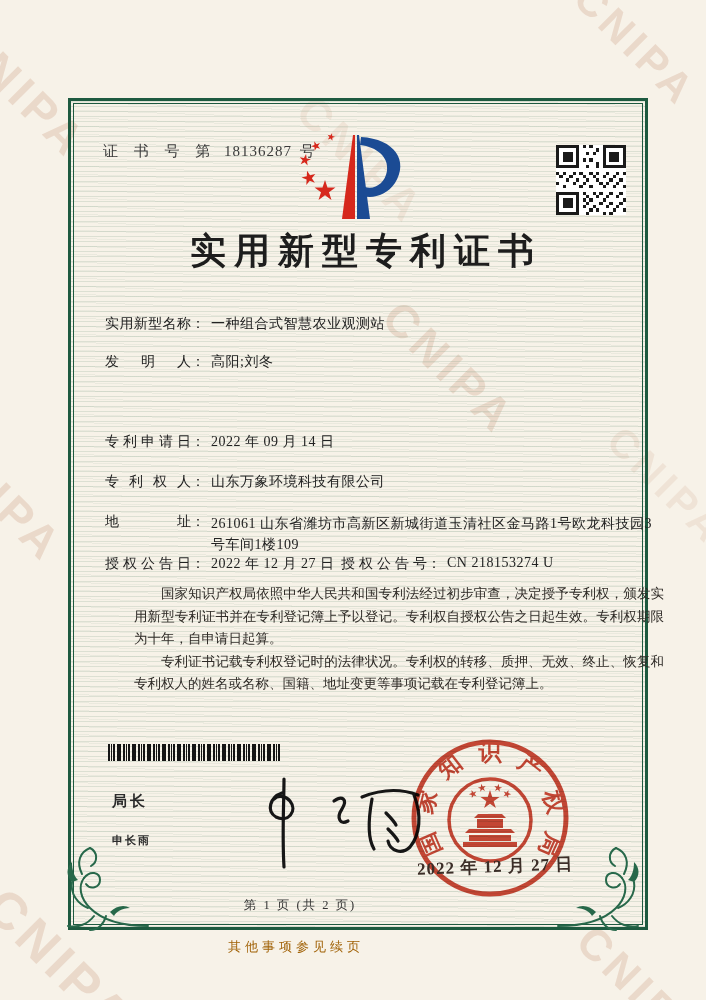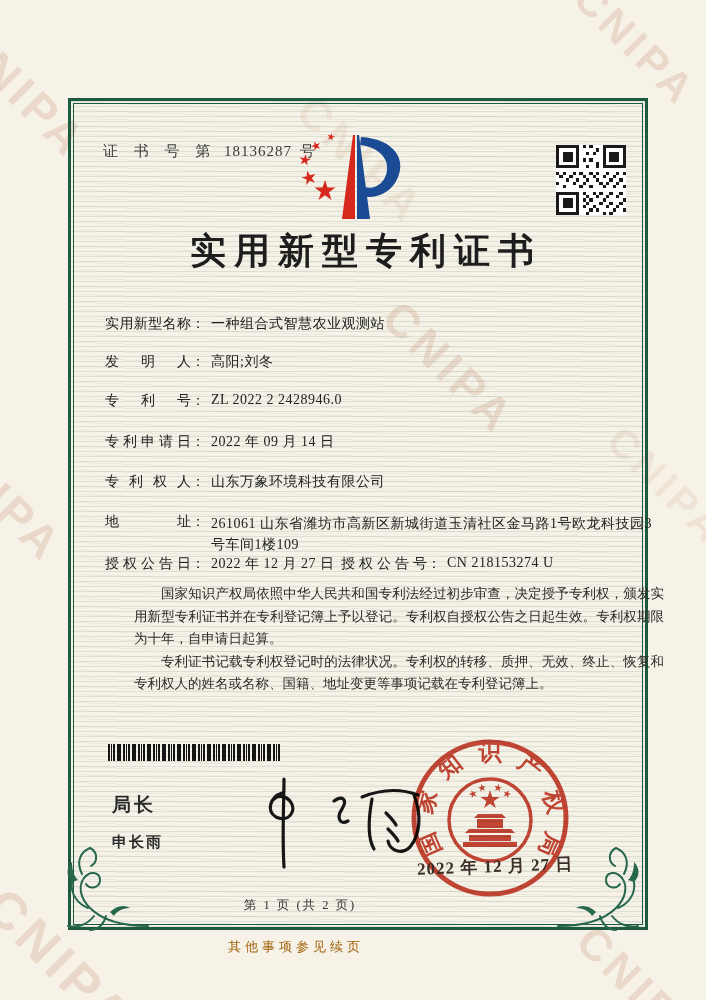--- a/index.html
+++ b/index.html
@@ -55,22 +55,22 @@
     font-size:13.5px;line-height:22.5px;text-align:justify;color:#2e2a26;margin-left:46px;
   }
   .bodytext p{margin:0;text-indent:2em;}
   .barcode{
     position:absolute;z-index:3;left:108px;top:744px;width:172px;height:17px;
     background-image:
       repeating-linear-gradient(90deg,#151515 0 2px,transparent 2px 5px),
       repeating-linear-gradient(90deg,#151515 0 1px,transparent 1px 3px),
       repeating-linear-gradient(90deg,transparent 0 6px,#f7f2e8 6px 7px,transparent 7px 13px);
   }
-  .signer-role{position:absolute;z-index:3;left:112px;top:792px;font-size:19px;font-weight:600;letter-spacing:3px;}
-  .signer-name{position:absolute;z-index:3;left:112px;top:833px;font-size:15px;font-weight:600;letter-spacing:2px;}
+  .signer-role{position:absolute;z-index:3;left:112px;top:792px;font-size:15px;font-weight:600;letter-spacing:3px;}
+  .signer-name{position:absolute;z-index:3;left:112px;top:833px;font-size:11px;font-weight:600;letter-spacing:2px;}
   .signature{position:absolute;z-index:3;left:248px;top:770px;width:185px;height:102px;}
   .seal{position:absolute;z-index:4;left:403px;top:731px;width:174px;height:174px;mix-blend-mode:multiply;opacity:0.92;}
   .seal-date{
     position:absolute;z-index:5;left:417px;top:855px;
     font-size:17px;font-weight:700;color:#3c2e28;letter-spacing:1px;
     transform:rotate(-2deg);white-space:nowrap;
   }
   .page-info{
     position:absolute;z-index:3;left:68px;top:897px;width:464px;
     text-align:center;font-size:12.5px;letter-spacing:2px;color:#333;
@@ -168,23 +168,20 @@
     </g>
   </svg>
 
   <div class="title">实用新型专利证书</div>
 
   <div class="frow" style="top:315px;">
     <span class="flabel">实用新型名称</span><span class="fcolon">：</span><span class="fvalue">一种组合式智慧农业观测站</span>
   </div>
   <div class="frow" style="top:353px;">
     <span class="flabel">发明人</span><span class="fcolon">：</span><span class="fvalue">高阳;刘冬</span>
-  </div>
-  <div class="frow" style="top:392px;">
-    <span class="flabel">专利号</span><span class="fcolon">：</span><span class="fvalue">ZL 2022 2 2428946.0</span>
   </div>
   <div class="frow" style="top:433px;">
     <span class="flabel">专利申请日</span><span class="fcolon">：</span><span class="fvalue">2022 年 09 月 14 日</span>
   </div>
   <div class="frow" style="top:473px;">
     <span class="flabel">专利权人</span><span class="fcolon">：</span><span class="fvalue">山东万象环境科技有限公司</span>
   </div>
   <div class="frow" style="top:513px;">
     <span class="flabel">地址</span><span class="fcolon">：</span><span class="fvalue fvalue-wrap">261061 山东省潍坊市高新区新城街道玉清社区金马路1号欧龙科技园3号车间1楼109</span>
   </div>

